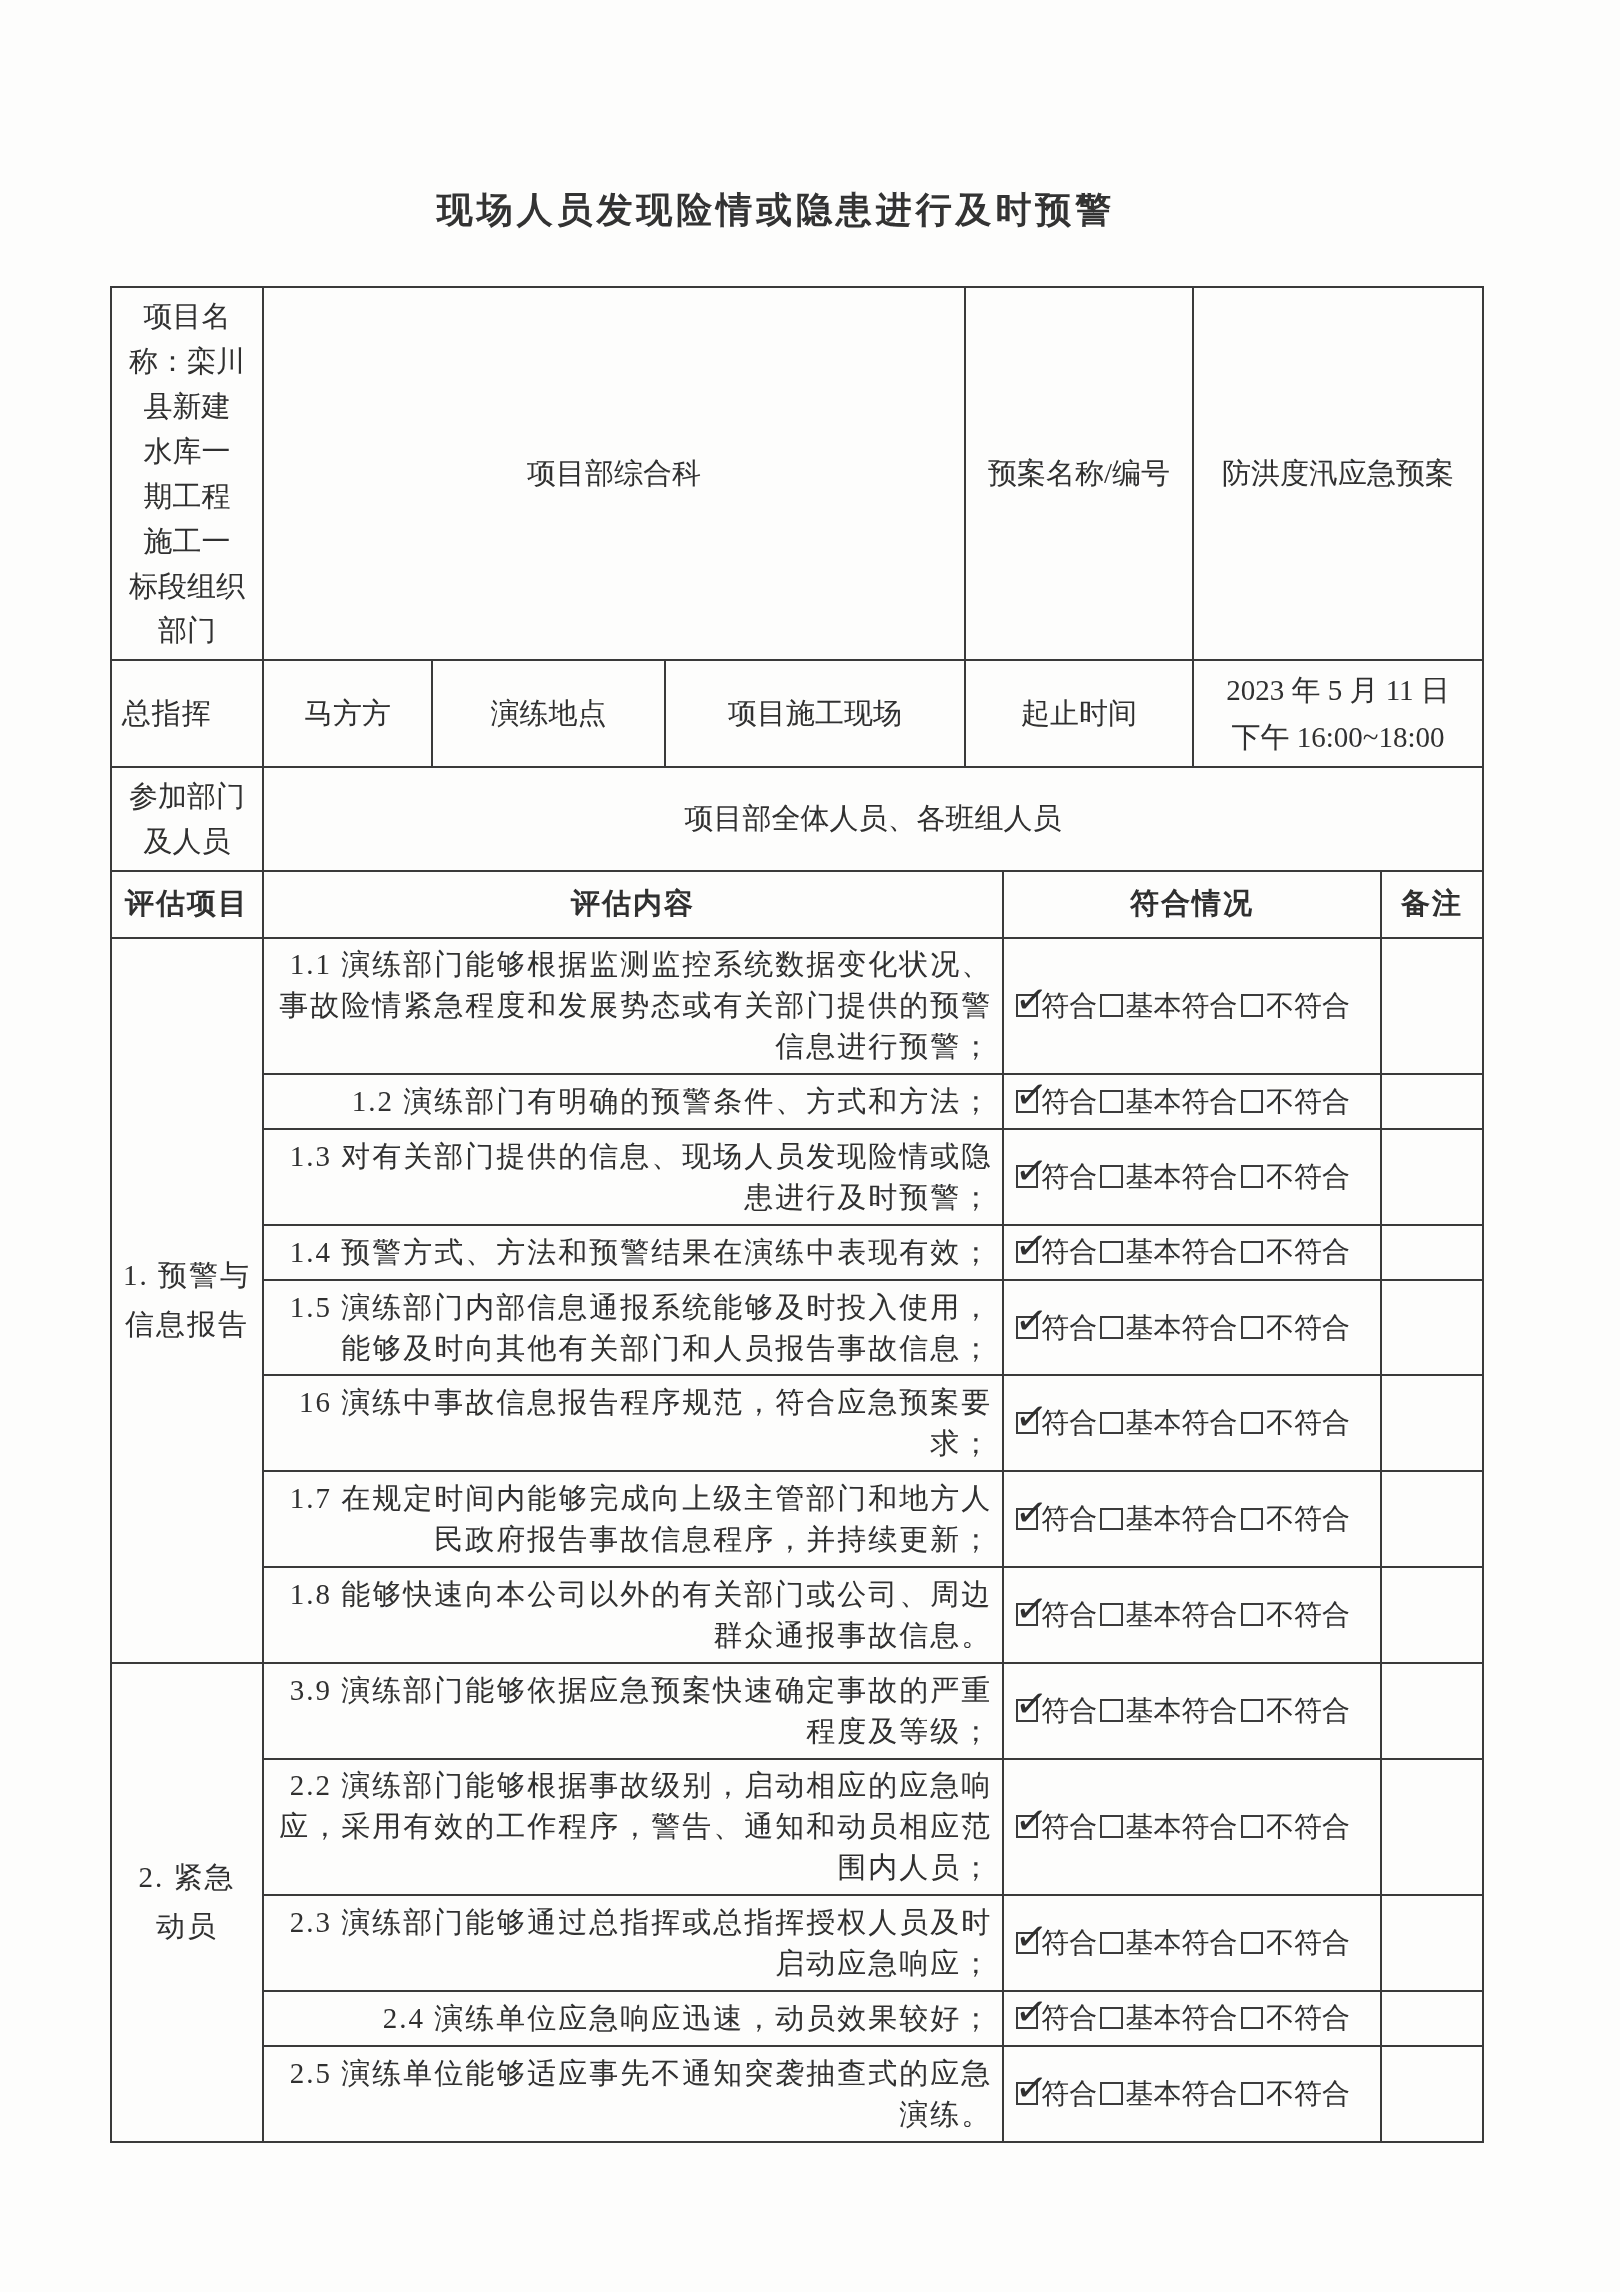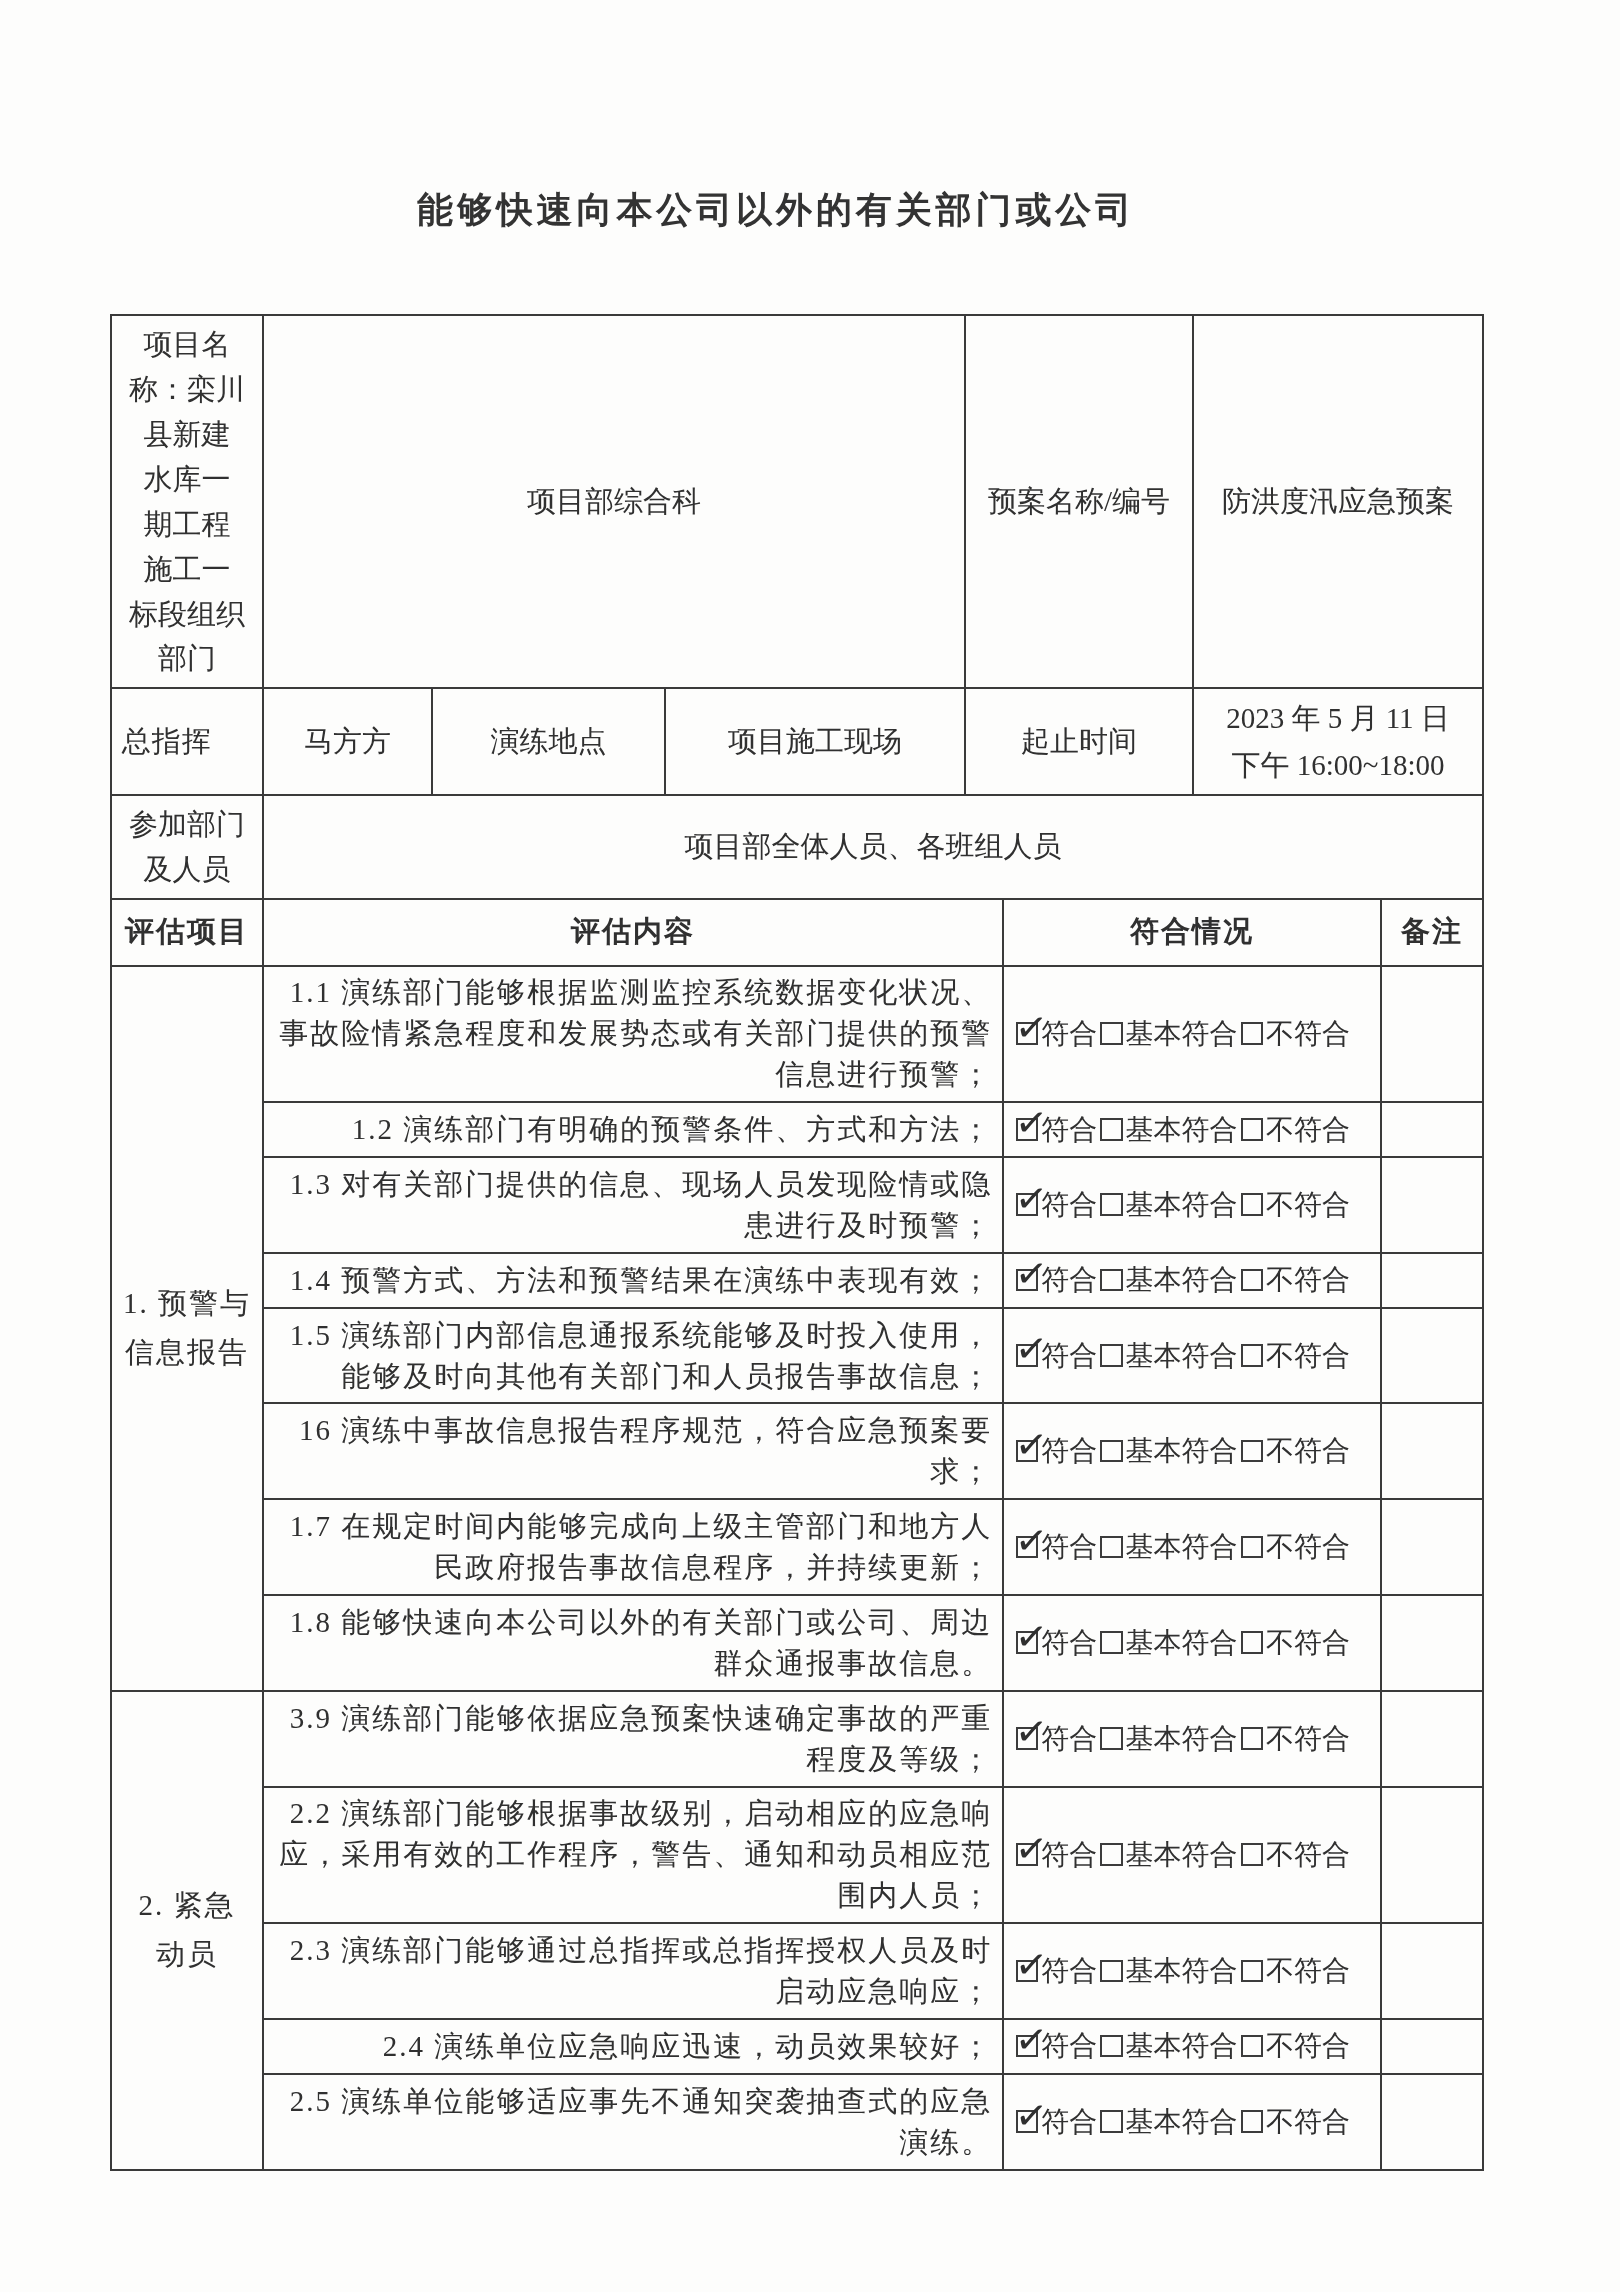--- a/index.html
+++ b/index.html
@@ -8,21 +8,21 @@
     font-family:"Liberation Serif","DejaVu Serif",serif;color:#2e2e2e;
     overflow:hidden;
   }
   .title{
     width:1372px;margin:0 0 0 90px;padding-top:186px;
     text-align:center;font-size:36px;font-weight:700;letter-spacing:3.9px;
     color:#333;
   }
   table.form{
     border-collapse:collapse;table-layout:fixed;width:1372px;
-    margin:79px 0 0 110px;
+    margin:51px 0 0 110px;
     font-size:29px;
     padding-left:40px;
   }
   table.form td{
     border:2px solid #3a3a3a;
     padding:5.9px 9.8px;
     vertical-align:middle;
     color:#303030;
     box-sizing:border-box;
     word-break:break-all;
@@ -53,21 +53,21 @@
     font-family:"DejaVu Sans",sans-serif;font-weight:400;
   }
   .cbx-label{margin-right:1px;}
   .time-cell{line-height:1.6;border-radius:16px;}
 </style>
 </head>
 <body>
 
 <div class="page">
 
-  <div class="title">能够快速向本公司以外的有关部门或公司</div>
+  <div class="title">现场人员发现险情或隐患进行及时预警</div>
 
   <table class="form">
     <colgroup>
       <col style="width:152px">
         <col style="width:169px">
         <col style="width:233px">
       <col style="width:300px">
         <col style="width:38px">
         <col style="width:190px">
       <col style="width:188px">

